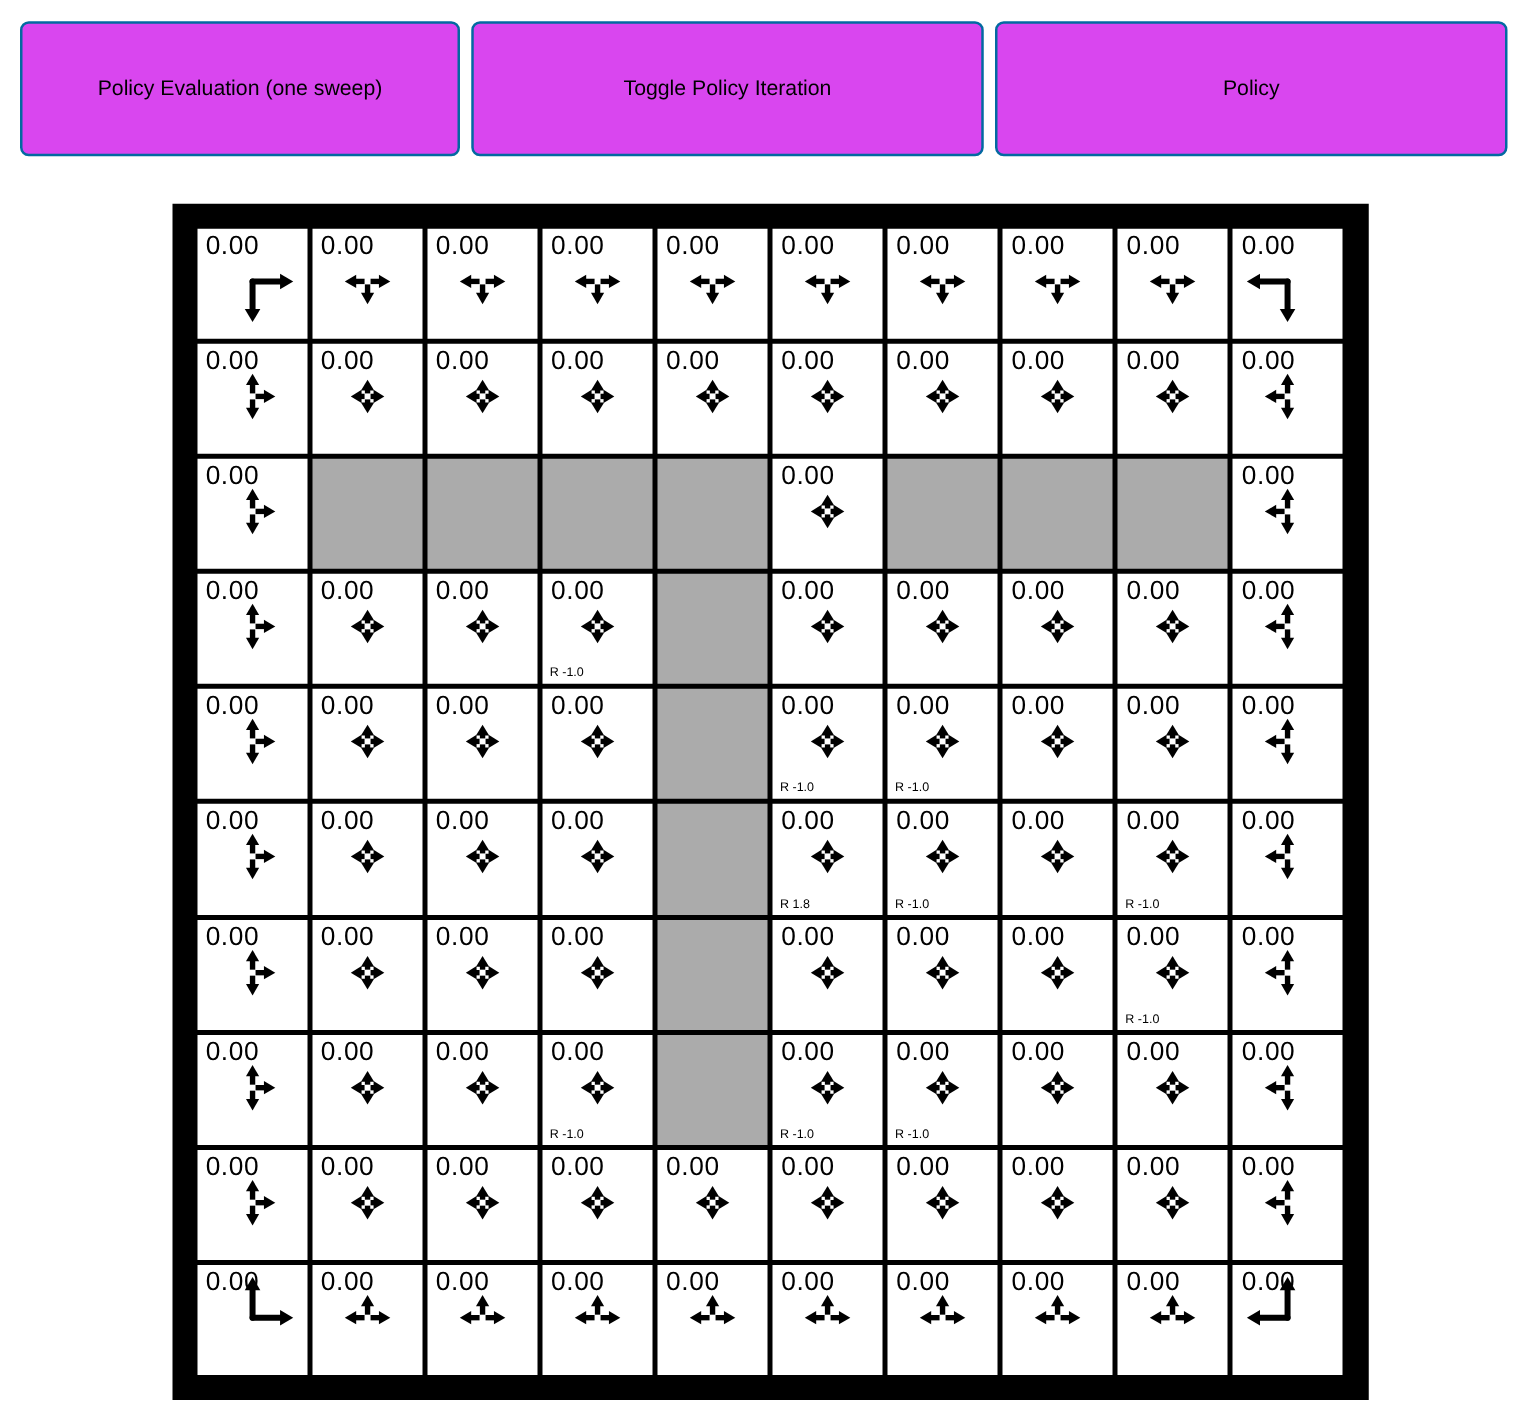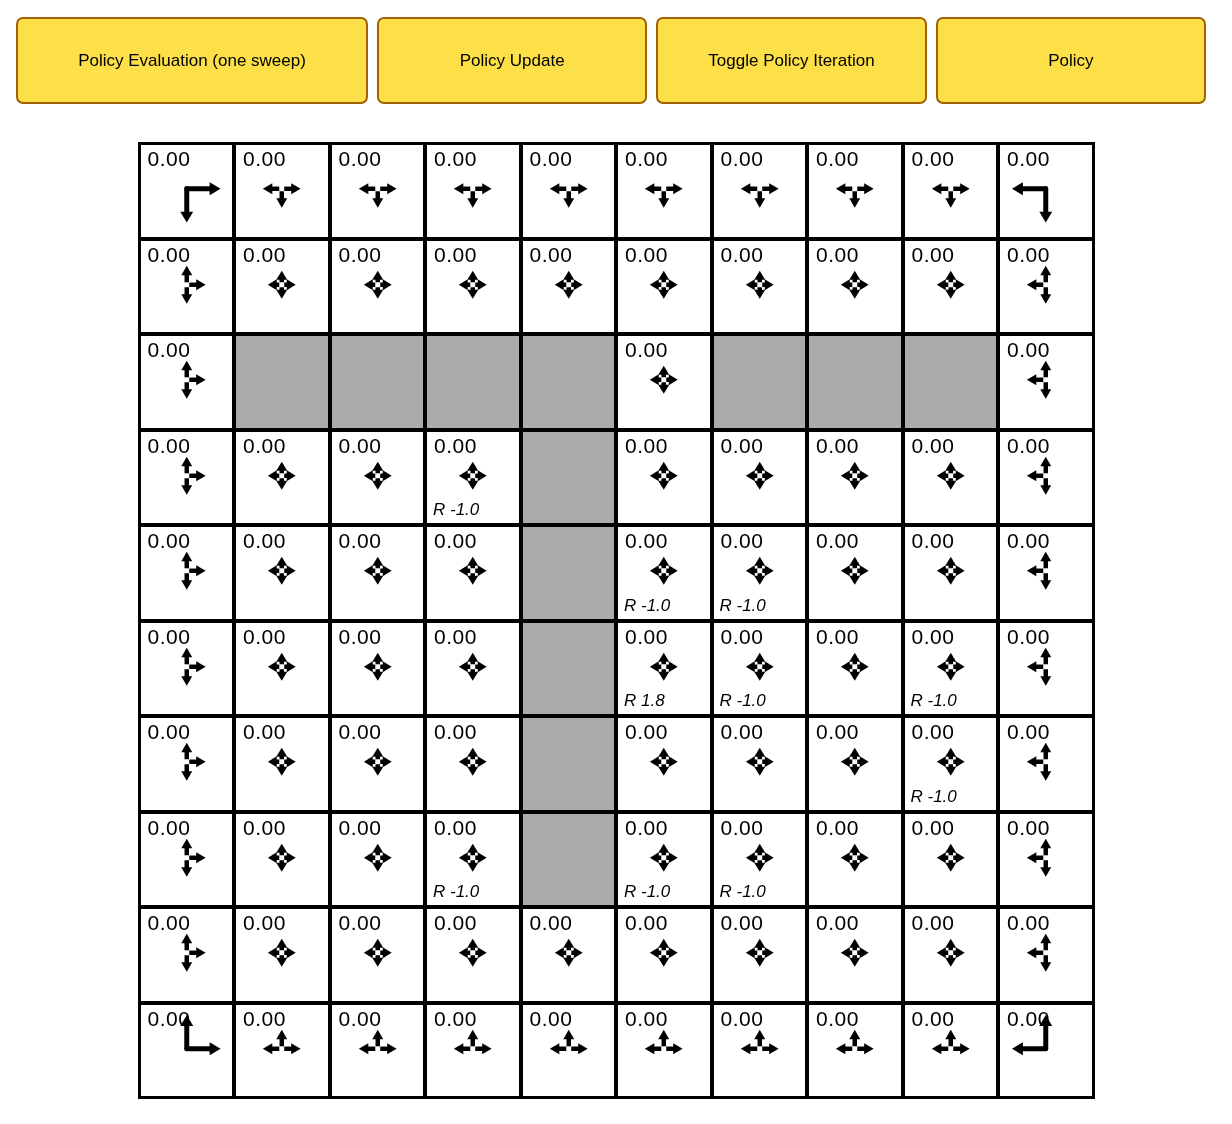--- a/index.html
+++ b/index.html
@@ -5,49 +5,48 @@
   html,body{margin:0;padding:0;}
   body{
     width:1232px;height:1124px;background:#ffffff;
     font-family:"Liberation Sans",sans-serif;color:#000;
     position:relative;overflow:hidden;
   }
   .toolbar{
     display:flex;gap:9px;margin:17px 26px 0 16px;
   }
   .toolbar button{
-    height:87px;background:#fde047;border:2px solid #a16207;border-radius:7px;
+    height:108px;background:#d946ef;border:2px solid #0369a1;border-radius:7px;
     font-family:"Liberation Sans",sans-serif;font-size:17px;color:#000;
     cursor:pointer;padding:0 10px;
   }
   .btn-wide{width:352px;flex:none;}
   .btn-flex{flex:1;}
   .grid{
     width:957px;height:957px;margin:38px auto 0 auto;
-    background:#000;box-sizing:border-box;padding:3px;
+    background:#000;box-sizing:border-box;padding:20px;
     display:grid;grid-template-columns:repeat(10,1fr);grid-template-rows:repeat(10,1fr);
     gap:4px;
   }
   .cell{position:relative;background:#fff;}
   .cell.wall{background:#ababab;}
   .val{
     position:absolute;top:1px;left:7px;font-size:21px;line-height:1.2;
     letter-spacing:0.5px;white-space:nowrap;
   }
   .rew{
-    position:absolute;bottom:3px;left:6px;font-size:17px;white-space:nowrap;font-style:italic;
+    position:absolute;bottom:3px;left:6px;font-size:10px;white-space:nowrap;
   }
   svg.arr{position:absolute;left:0;top:0;width:100%;height:100%;overflow:visible;}
 </style>
 </head>
 <body>
 
 <div class="toolbar">
   <button class="btn-wide">Policy Evaluation (one sweep)</button>
-  <button class="btn-flex">Policy Update</button>
   <button class="btn-flex">Toggle Policy Iteration</button>
   <button class="btn-flex">Policy</button>
 </div>
 
 <div class="grid" id="grid" style="background: rgb(0, 0, 0);">
     <div class="cell" style="background: rgb(255, 255, 255);">
       <span class="val">0.00</span>
       <svg class="arr" viewBox="0 0 92 92" xmlns="http://www.w3.org/2000/svg">
         <line x1="46" y1="44" x2="71" y2="44" stroke="#000000" stroke-width="5" stroke-linecap="round"></line>
         <polygon points="80,44 69,50.5 69,37.5" fill="#000000"></polygon>

